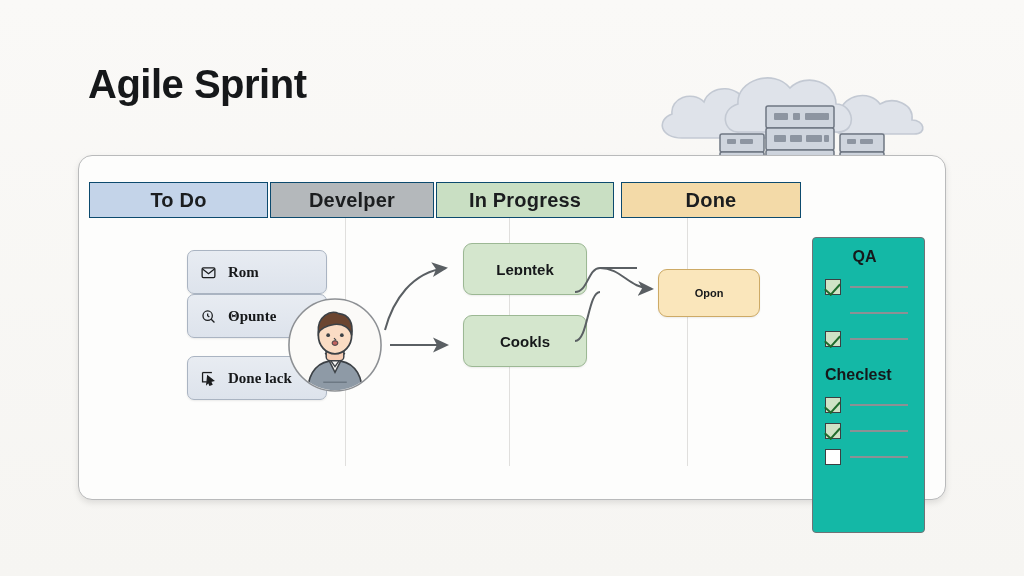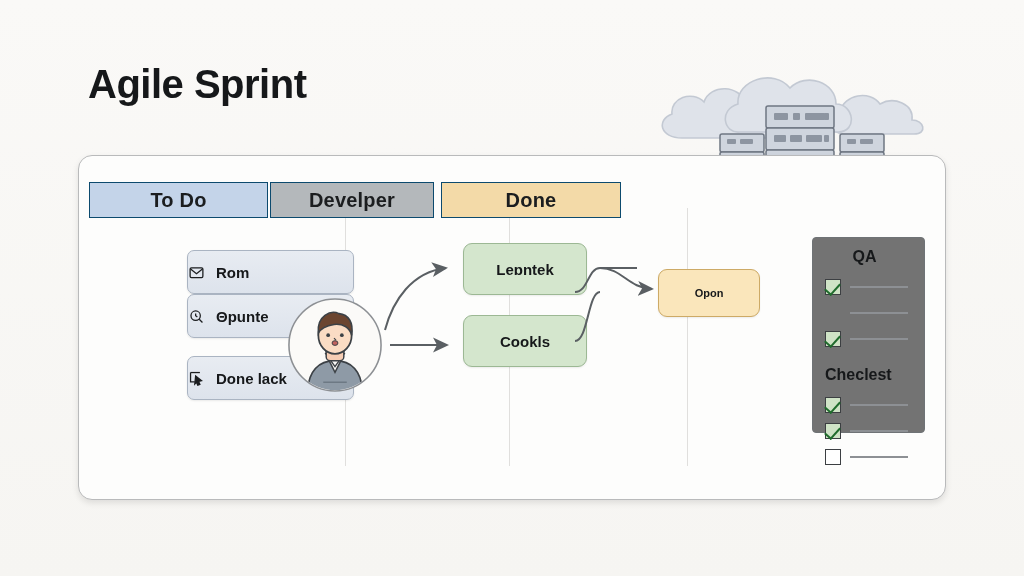--- a/index.html
+++ b/index.html
@@ -55,27 +55,28 @@
     letter-spacing: .2px;
   }
   .col-head.todo     { width: 179px; background: #c4d4e9; }
   .col-head.dev      { width: 164px; background: #b4b8bb; }
   .col-head.prog     { width: 178px; background: #c9dfc3; }
   .col-head.done     { width: 180px; background: #f3daa8; margin-left: 5px; text-align: center; }
 
   
   .todo-card {
     position: absolute; left: 108px;
-    width: 167px; height: 44px;
+    width: 140px; height: 44px;
     background: linear-gradient(180deg,#e8ecf2 0%,#dde3ec 100%);
     border: 1px solid #aab4c2;
     border-radius: 7px;
     display: flex; align-items: center;
-    padding-left: 0; gap: 11px;
+    padding-left: 12px; gap: 11px;
     box-shadow: 0 1px 2px rgba(0,0,0,.08);
+    font-family: Liberation Serif, serif;
   }
   .todo-card .tc-label {
     font-size: 15px; font-weight: 600; color: #16181a;
     white-space: nowrap;
   }
   .tc-icon { width: 17px; height: 17px; flex: 0 0 17px; display:block; }
 
   
   #avatar { position: absolute; left: 286px; top: 296px; width: 98px; height: 98px; }
 
@@ -104,22 +105,22 @@
     font-size: 11px; font-weight: 600; color: #16181a;
     box-shadow: 0 1px 2px rgba(0,0,0,.07);
   }
 
   
   #connectors { position: absolute; left: 0; top: 0; width: 1024px; height: 576px; pointer-events: none; }
 
   
   #qa-panel {
     position: absolute; left: 811px; top: 236px;
-    width: 113px; height: 196px;
-    background: #737373;
+    width: 113px; height: 296px;
+    background: #14b8a6;
     border: 1.4px solid #6f7376;
     border-radius: 4px;
     padding: 10px 8px 0 0;
   }
   .qa-heading {
     font-size: 16px; font-weight: 600; color: #16181a;
     text-align: center; margin-bottom: 8px;
   }
   .qa-heading.left { text-align: left; padding-left: 12px; }
   .qa-row {
@@ -191,20 +192,21 @@
   <div id="board">
     <div id="board-inner">
 
       <div class="col-divider" style="left:266px;"></div>
       <div class="col-divider" style="left:430px;"></div>
       <div class="col-divider" style="left:608px;"></div>
 
       <div id="header-row">
         <div class="col-head todo">To Do</div>
         <div class="col-head dev">Develper</div>
+        <div class="col-head prog">In Progress</div>
         <div class="col-head done">Done</div>
       </div>
 
       <div class="todo-card" style="top:94px;">
         <svg class="tc-icon" viewBox="0 0 20 20" fill="none" stroke="#1b1d1f" stroke-width="1.5">
           <rect x="2.5" y="4.5" width="15" height="11.5" rx="1.5"></rect>
           <path d="M3 6 L10 11.5 L17 6"></path>
         </svg>
         <span class="tc-label">Rom</span>
       </div>

